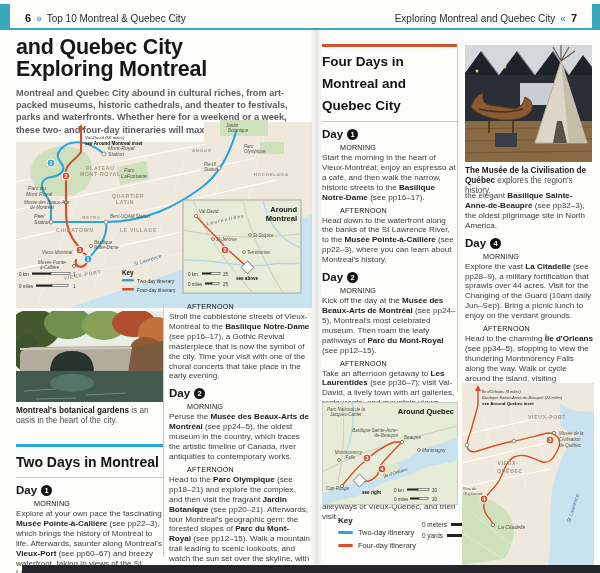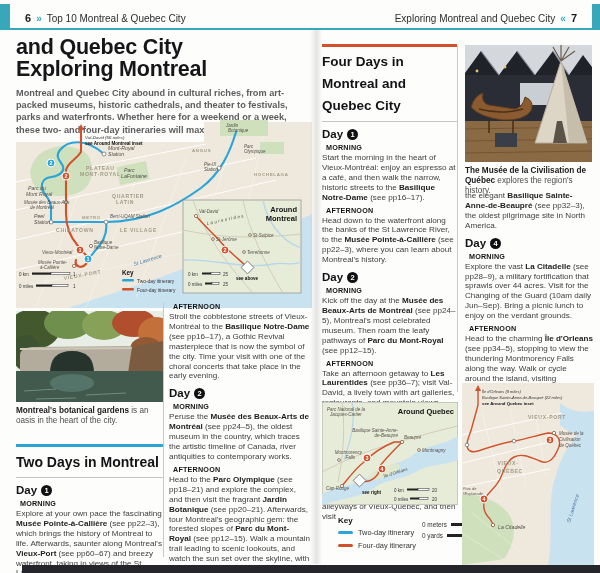--- a/index.html
+++ b/index.html
@@ -24,21 +24,21 @@
 
   
   .pgtitle{left:16px;top:36px;font-size:21.5px;line-height:22px;font-weight:bold;color:#161618;letter-spacing:-.2px}
   .intro{left:16px;top:87px;width:276px;font-size:9.2px;line-height:12.2px;color:#414144;font-weight:bold;opacity:.85}
 
   
   .col{display:block}
   .pt{font-size:8.1px;line-height:9.9px;color:#3d3d40;margin:0 0 2px}
   .pt .b{font-weight:bold;color:#1d1d1f}
   .pt .i{}
-  .slot{font-size:7.2px;font-weight:bold;color:#141414;letter-spacing:.2px;margin:3px 4px 1px}
+  .slot{font-size:7.2px;font-weight:normal;color:#141414;letter-spacing:.2px;margin:3px 18px 1px}
   .dayrow{display:flex;align-items:center;font-size:11.5px;font-weight:bold;color:#131315;margin:6px 0 1px}
   .daynum{width:11px;height:11px;background:#101012;color:#fff;border-radius:50%;font-size:7.5px;
     display:inline-flex;align-items:center;justify-content:center;margin-left:4px;position:relative;top:.5px}
   .sechead{border-top:3px solid var(--blue);padding-top:4px}
   .sechead h2{font-size:14px;color:#131315;border-bottom:1px solid #c6c6c6;padding-bottom:4px;line-height:22px}
   .sechead.red{border-top-color:var(--red)}
   .sechead.red h2{font-size:13.5px}
   .cap{font-size:8.2px;line-height:10px;color:#4c4c4e}
   .cap .b{font-weight:bold;color:#19191b}
   .vrule{width:1px;background:#ccc9c4}

